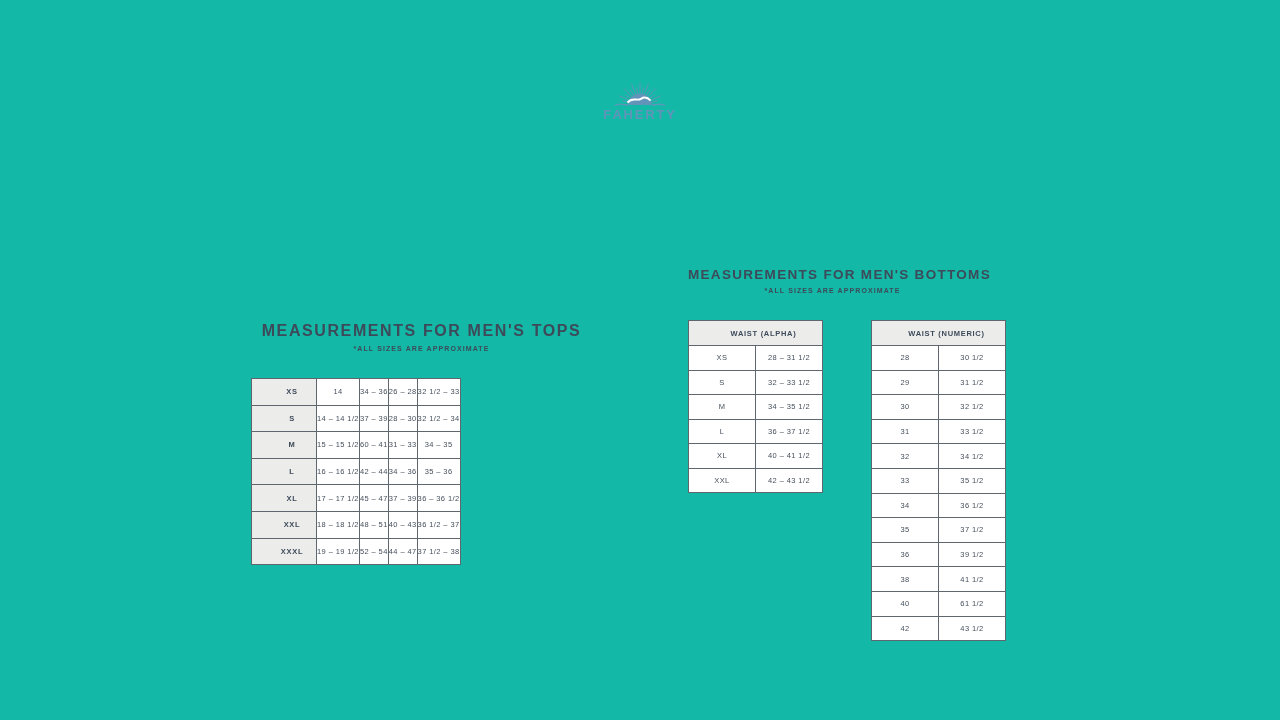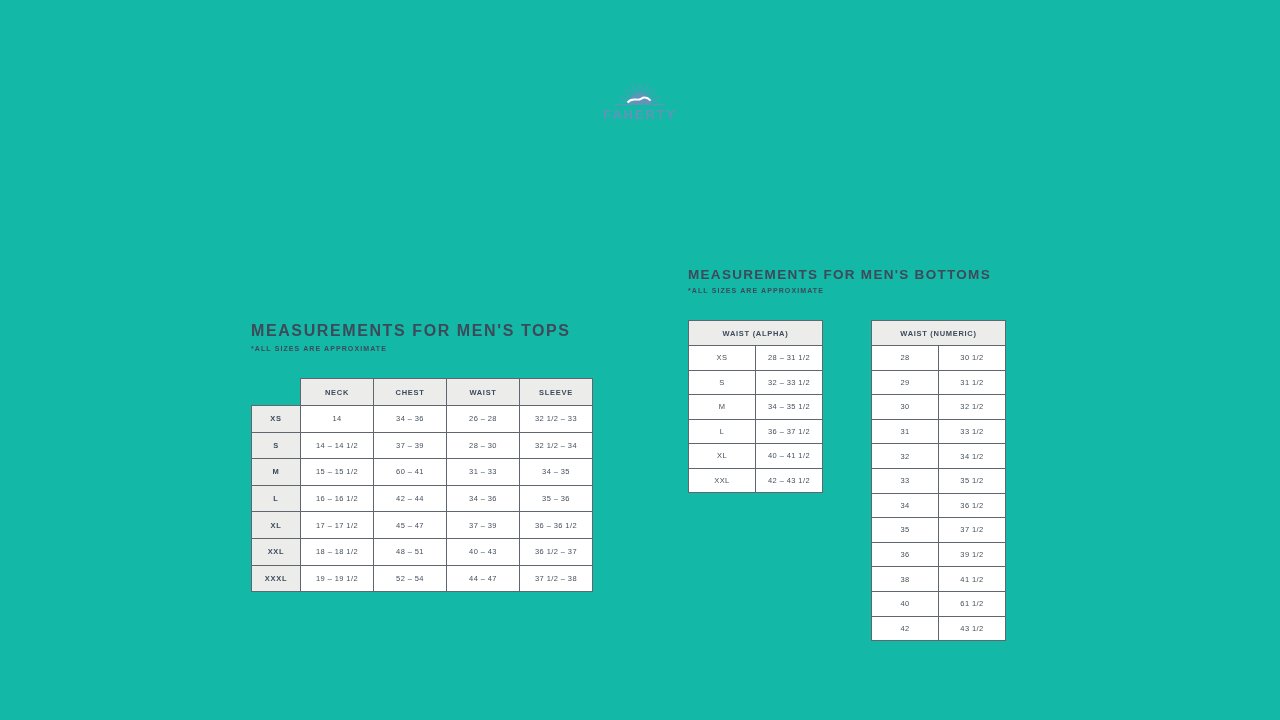--- a/index.html
+++ b/index.html
@@ -3,32 +3,32 @@
 <meta charset="utf-8">
 <style>
   html,body{margin:0;padding:0;background:#fff;}
   .page{position:relative;width:1280px;height:720px;background:#14b8a6;
         font-family:"Liberation Sans",sans-serif;color:#454f5b;overflow:hidden;}
 
   
   .logo{position:absolute;left:600px;top:72px;width:80px;height:52px;}
 
   
-  .sec-head{position:absolute;color:#3d4a5a;}
+  .sec-head{position:absolute;text-align:center;color:#3d4a5a;}
   .sec-head h2{margin:0;font-size:16px;font-weight:700;letter-spacing:1.6px;white-space:nowrap;}
   .sec-head .subtitle{margin-top:5px;font-size:7px;font-weight:600;letter-spacing:1.1px;}
   .tops-head{left:251px;top:322px;width:341px;}
   .bottoms-head{left:688px;top:267px;width:289px;}
   .bottoms-head h2{font-size:13.5px;letter-spacing:1.3px;}
 
   
   table{border-collapse:collapse;table-layout:fixed;position:absolute;}
   th,td{border:1px solid #5f666d;text-align:center;vertical-align:middle;
         font-size:7.5px;letter-spacing:0.4px;color:#454f5b;padding:0;white-space:nowrap;}
-  th{background:#ececeb;font-weight:700;letter-spacing:0.7px;color:#3d4a5a;}
+  th{background:#ececeb;font-weight:700;letter-spacing:0.7px;color:#3d4a5a;padding-left:16px;}
   td{background:#ffffff;font-weight:400;}
 
   .tops-table{left:251px;top:378px;}
   .tops-table th.col{width:72px;height:26px;}
   .tops-table th.size{width:48px;}
   .tops-table td{height:25.6px;}
   .tops-table .blank{border:none;background:transparent;}
 
   .alpha-table{left:688px;top:320px;}
   .num-table{left:842px;top:320px;margin-left:29px;}
@@ -71,27 +71,20 @@
     <text x="40" y="47" text-anchor="middle" fill="#6294ba" font-family="Liberation Sans, sans-serif" font-size="13" font-weight="bold" letter-spacing="1.8">FAHERTY</text>
   </svg>
 
   <div class="sec-head tops-head">
     <h2>MEASUREMENTS FOR MEN'S TOPS</h2>
     <div class="subtitle">*ALL SIZES ARE APPROXIMATE</div>
   </div>
 
   <table class="tops-table">
     <tbody>
-        <tr>
-      <td class="blank"></td>
-      <th class="col">NECK</th>
-      <th class="col">CHEST</th>
-      <th class="col">WAIST</th>
-      <th class="col">SLEEVE</th>
-    </tr>
     <tr>
       <th class="size">XS</th>
       <td>14</td>
       <td>34 – 36</td>
       <td>26 – 28</td>
       <td>32 1/2 – 33</td>
     </tr>
     <tr>
       <th class="size">S</th>
       <td>14 – 14 1/2</td>

